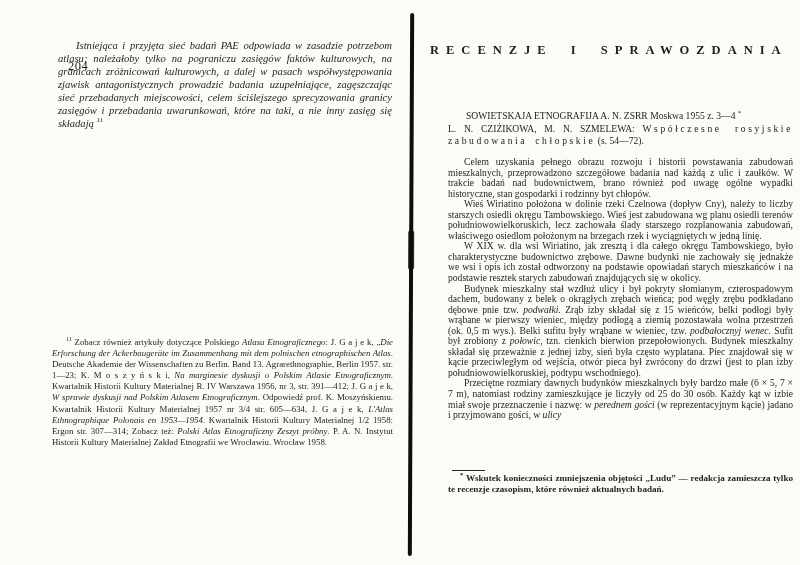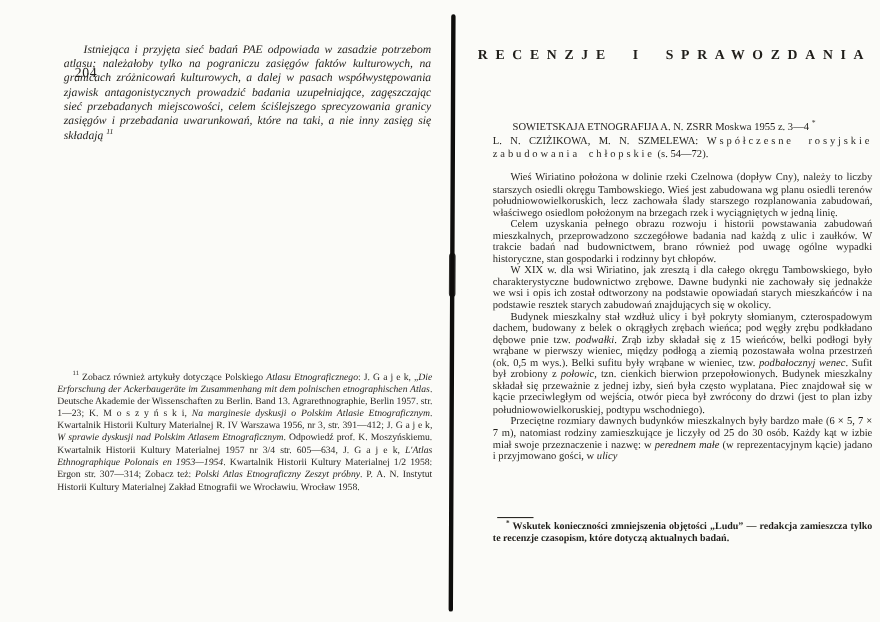--- a/index.html
+++ b/index.html
@@ -33,21 +33,21 @@
     position:absolute;left:409px;top:13px;width:4px;height:543px;
     background:#0e0d0c;transform:rotate(.25deg);border-radius:2px;
   }
   .gutter:after{
     content:"";position:absolute;left:-1px;top:40%;width:6px;height:40px;
     background:#0e0d0c;border-radius:3px;opacity:.85;
   }
   
   .section-header{
     position:absolute;top:43px;left:430px;width:362px;margin:0;
-    text-align:right;font-size:12.5px;font-weight:600;
+    text-align:left;font-size:12.5px;font-weight:600;
     letter-spacing:7px;word-spacing:8px;white-space:nowrap;
   }
   .review-title{
     position:absolute;top:110px;left:448px;width:345px;margin:0;
     font-size:9.6px;line-height:12.6px;text-align:justify;text-indent:18px;
   }
   .review-title sup{font-size:7px;line-height:0;}
   .spaced{letter-spacing:2.6px;word-spacing:3px;}
   .right-body{
     position:absolute;top:157px;left:448px;width:345px;
@@ -78,22 +78,22 @@
 
 <div class="gutter"></div>
 
 <div class="page">
   <h1 class="section-header">RECENZJE I SPRAWOZDANIA</h1>
 
   <p class="review-title"><span>SOWIETSKAJA ETNOGRAFIJA A. N. ZSRR Moskwa 1955 z. 3—4 </span><sup>*</sup><br>
   <span>L. N. CZIŻIKOWA, M. N. SZMELEWA: </span><span class="spaced">Współczesne rosyjskie zabudowania chłopskie</span><span> (s. 54—72).</span></p>
 
   <div class="right-body">
+    <p>Celem uzyskania pełnego obrazu rozwoju i historii powstawania zabudowań mieszkalnych, przeprowadzono szczegółowe badania nad każdą z ulic i zaułków. W trakcie badań nad budownictwem, brano również pod uwagę ogólne wypadki historyczne, stan gospodarki i rodzinny byt chłopów.</p>
     <p>Wieś Wiriatino położona w dolinie rzeki Czelnowa (dopływ Cny), należy to liczby starszych osiedli okręgu Tambowskiego. Wieś jest zabudowana wg planu osiedli terenów południowowielkoruskich, lecz zachowała ślady starszego rozplanowania zabudowań, właściwego osiedlom położonym na brzegach rzek i wyciągniętych w jedną linię.</p>
-    <p>Celem uzyskania pełnego obrazu rozwoju i historii powstawania zabudowań mieszkalnych, przeprowadzono szczegółowe badania nad każdą z ulic i zaułków. W trakcie badań nad budownictwem, brano również pod uwagę ogólne wypadki historyczne, stan gospodarki i rodzinny byt chłopów.</p>
     <p>W XIX w. dla wsi Wiriatino, jak zresztą i dla całego okręgu Tambowskiego, było charakterystyczne budownictwo zrębowe. Dawne budynki nie zachowały się jednakże we wsi i opis ich został odtworzony na podstawie opowiadań starych mieszkańców i na podstawie resztek starych zabudowań znajdujących się w okolicy.</p>
     <p><span>Budynek mieszkalny stał wzdłuż ulicy i był pokryty słomianym, czterospadowym dachem, budowany z belek o okrągłych zrębach wieńca; pod węgły zrębu podkładano dębowe pnie tzw. </span><i>podwałki</i><span>. Zrąb izby składał się z 15 wieńców, belki podłogi były wrąbane w pierwszy wieniec, między podłogą a ziemią pozostawała wolna przestrzeń (ok. 0,5 m wys.). Belki sufitu były wrąbane w wieniec, tzw. </span><i>podbałocznyj wenec</i><span>. Sufit był zrobiony z </span><i>połowic</i><span>, tzn. cienkich bierwion przepołowionych. Budynek mieszkalny składał się przeważnie z jednej izby, sień była często wyplatana. Piec znajdował się w kącie przeciwległym od wejścia, otwór pieca był zwrócony do drzwi (jest to plan izby południowowielkoruskiej, podtypu wschodniego).</span></p>
-    <p><span>Przeciętne rozmiary dawnych budynków mieszkalnych były bardzo małe (6 × 5, 7 × 7 m), natomiast rodziny zamieszkujące je liczyły od 25 do 30 osób. Każdy kąt w izbie miał swoje przeznaczenie i nazwę: w </span><i>perednem małe</i><span> (w reprezentacyjnym kącie) jadano i przyjmowano gości, w </span><i>ulicy</i></p>
+    <p><span>Przeciętne rozmiary dawnych budynków mieszkalnych były bardzo małe (6 × 5, 7 × 7 m), natomiast rodziny zamieszkujące je liczyły od 25 do 30 osób. Każdy kąt w izbie miał swoje przeznaczenie i nazwę: w </span><i>perednem gości</i><span> (w reprezentacyjnym kącie) jadano i przyjmowano gości, w </span><i>ulicy</i></p>
   </div>
 
   <div class="fn-divider"></div>
-  <p class="footnote-right"><sup>*</sup><span> Wskutek konieczności zmniejszenia objętości „Ludu” — redakcja zamieszcza tylko te recenzje czasopism, które dotyczą aktualnych badań.</span></p>
+  <p class="footnote-right"><sup>*</sup><span> Wskutek konieczności zmniejszenia objętości „Ludu” — redakcja zamieszcza tylko te recenzje czasopism, które również aktualnych badań.</span></p>
 </div>
 
 </body></html>

